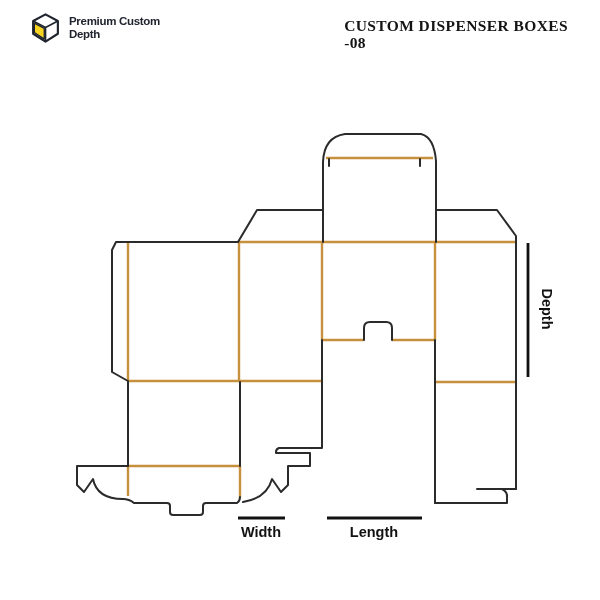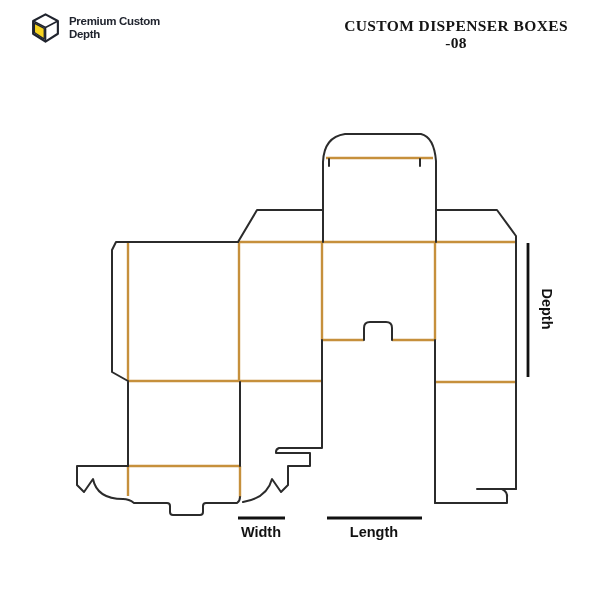--- a/index.html
+++ b/index.html
@@ -16,21 +16,21 @@
     background:var(--background);
     font-family:"Liberation Sans", sans-serif;
     width:600px;height:600px;overflow:hidden;
   }
   .canvas{position:relative;width:584px;height:600px;background:var(--background);}
   
   .logo{position:absolute;left:29px;top:11px;display:flex;align-items:flex-start;}
   .logo-icon{width:33px;height:34px;display:block;}
   .logo-text{margin-left:7px;margin-top:4px;color:var(--logo-text);
     font-weight:bold;font-size:11.5px;line-height:12.5px;letter-spacing:-0.3px;}
-  .title{position:absolute;right:16px;top:18px;text-align:center;
+  .title{position:absolute;right:16px;top:18px;text-align:left;
     font-family:"Liberation Serif", serif;font-weight:bold;
     font-size:15.5px;line-height:16.5px;color:var(--title-text);letter-spacing:0.4px;}
   
   .dieline{position:absolute;left:0;top:0;}
   .cut{fill:none;stroke:var(--cut-line);stroke-width:2;stroke-linejoin:round;stroke-linecap:round;}
   .crease{fill:none;stroke:var(--crease-line);stroke-width:2.4;stroke-linecap:butt;}
   .dim{fill:none;stroke:var(--dim-line);stroke-width:2.8;stroke-linecap:butt;}
   .dim-label{font-family:"Liberation Sans", sans-serif;font-weight:bold;font-size:14.5px;fill:#111;}
   .icon-outline{fill:#ffffff;stroke:var(--logo-text);stroke-width:2.6;stroke-linejoin:round;}
   .icon-inner{fill:none;stroke:var(--logo-text);stroke-width:2;stroke-linejoin:round;}

